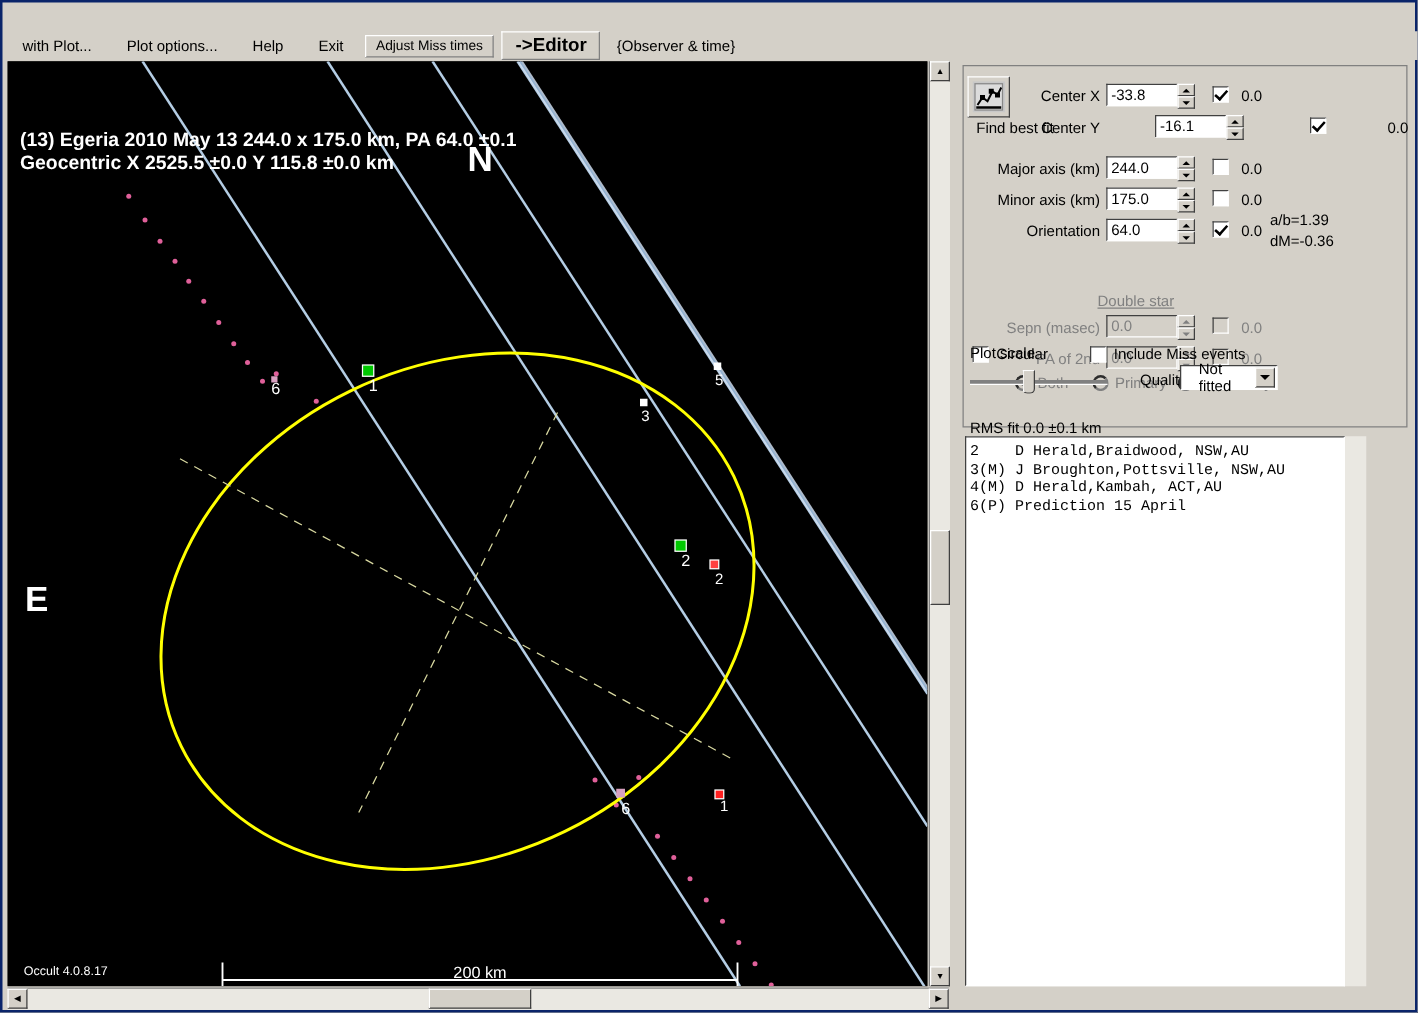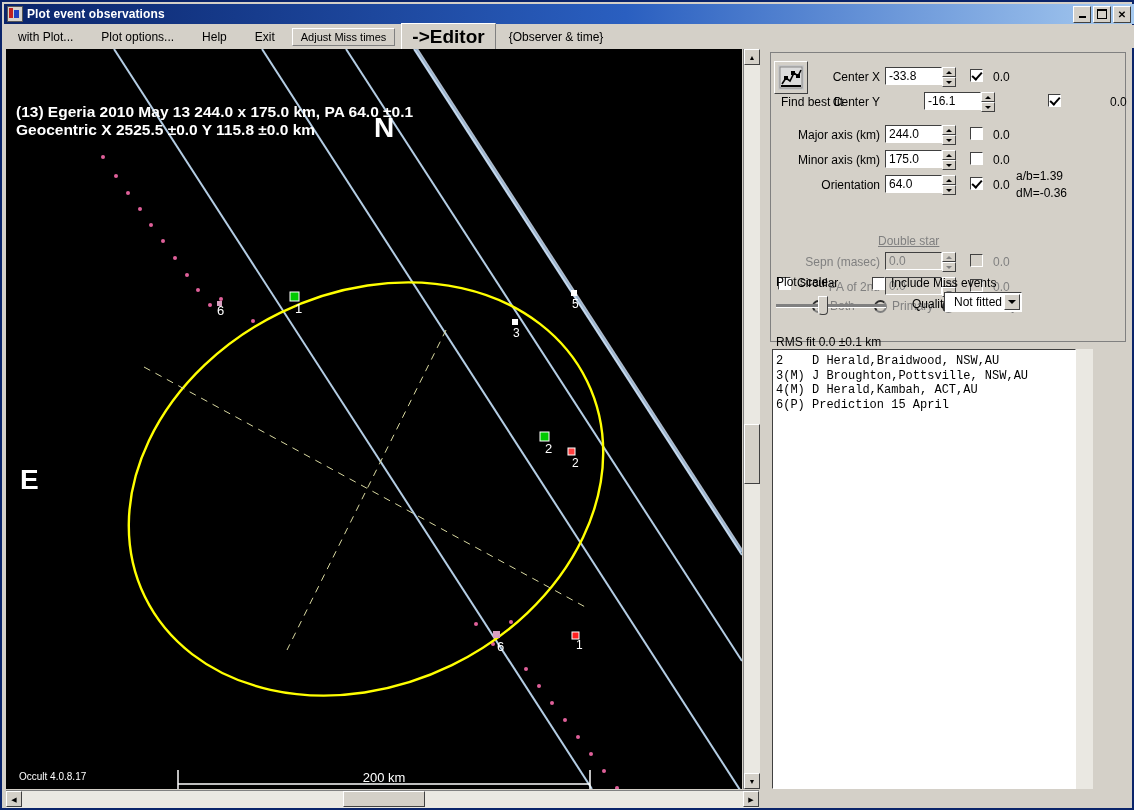--- a/index.html
+++ b/index.html
@@ -29,21 +29,21 @@
   .tb-btn .g-max{width:8px;height:7px;border:1px solid #000;border-top-width:2px;}
   .tb-btn .g-cls{font-weight:bold;font-size:10px;}
 
   
   #menubar{position:absolute;left:2px;top:23px;width:1130px;height:23px;
            background:#d4d0c8;display:flex;align-items:center;}
   .menu-item{padding:2px 14px;font-size:12px;color:#000;white-space:nowrap;}
   .btn3d{border-top:1px solid #fff;border-left:1px solid #fff;
          border-right:1px solid #808080;border-bottom:1px solid #808080;
          background:#d4d0c8;padding:2px 8px;font-size:11px;margin:0 3px;}
-  #btn-editor{font-weight:bold;font-size:19px;padding:2px 10px;}
+  #btn-editor{font-weight:bold;font-size:15px;padding:2px 10px;}
   #obs-time{padding:2px 10px;font-size:12px;}
 
   
   #plotwrap{position:absolute;left:4px;top:47px;width:753px;height:758px;}
   #canvas{position:absolute;left:0;top:0;width:736px;height:740px;
           background:#000;overflow:hidden;}
   #canvas svg{display:block;}
   .plottext{fill:#fff;font-family:"Liberation Sans",sans-serif;}
 
   
@@ -131,21 +131,21 @@
   #slider-thumb{position:absolute;left:42px;top:0px;width:10px;height:19px;
                 background:#d4d0c8;border-top:1px solid #fff;border-left:1px solid #fff;
                 border-right:1px solid #404040;border-bottom:1px solid #404040;
                 box-sizing:border-box;border-radius:0 0 4px 4px;}
 
   #quality-lbl{position:absolute;left:148px;top:248px;font-size:12px;}
   #quality-combo{position:absolute;left:180px;top:243px;width:78px;height:20px;
                  background:#fff;border-top:1px solid #404040;border-left:1px solid #404040;
                  border-right:1px solid #fff;border-bottom:1px solid #fff;
                  box-sizing:border-box;display:flex;align-items:center;}
-  #quality-text{font-size:12px;padding-left:9px;flex:1;}
+  #quality-text{font-size:12px;padding-left:14px;flex:1;}
   #quality-arrow{width:16px;height:16px;margin-right:1px;background:#d4d0c8;
                  border-top:1px solid #fff;border-left:1px solid #fff;
                  border-right:1px solid #404040;border-bottom:1px solid #404040;
                  box-sizing:border-box;display:flex;align-items:center;justify-content:center;}
   #quality-arrow .tri-dn{width:0;height:0;border-left:4px solid transparent;border-right:4px solid transparent;border-top:4px solid #000;}
 
   #rms-fit{position:absolute;left:12px;top:286px;font-size:12px;}
 
   #graph-icon{position:absolute;left:10px;top:12px;width:34px;height:33px;
               background:#d4d0c8;border-top:1px solid #fff;border-left:1px solid #fff;
@@ -162,35 +162,20 @@
            line-height:14.5px;white-space:pre;}
 
   #obs-vscroll{position:absolute;left:312px;top:300px;width:17px;height:440px;
                background:#eae8e2;}
 </style>
 </head>
 <body>
 
 <div id="window">
 
-  <div id="titlebar">
-    <div id="tb-icon"></div>
-    <div id="tb-title">Plot event observations</div>
-    <div id="tb-buttons">
-      <div class="tb-btn">
-          <div class="g-min"></div>
-        </div>
-      <div class="tb-btn">
-          <div class="g-max"></div>
-        </div>
-      <div class="tb-btn">
-          <span class="g-cls">✕</span>
-        </div>
-    </div>
-  </div>
 
   <div id="menubar">
     <div class="menu-item">with Plot...</div>
     <div class="menu-item">Plot options...</div>
     <div class="menu-item">Help</div>
     <div class="menu-item">Exit</div>
     <div class="btn3d">Adjust Miss times</div>
     <div class="btn3d" id="btn-editor">-&gt;Editor</div>
     <div id="obs-time">{Observer &amp; time}</div>
   </div>

